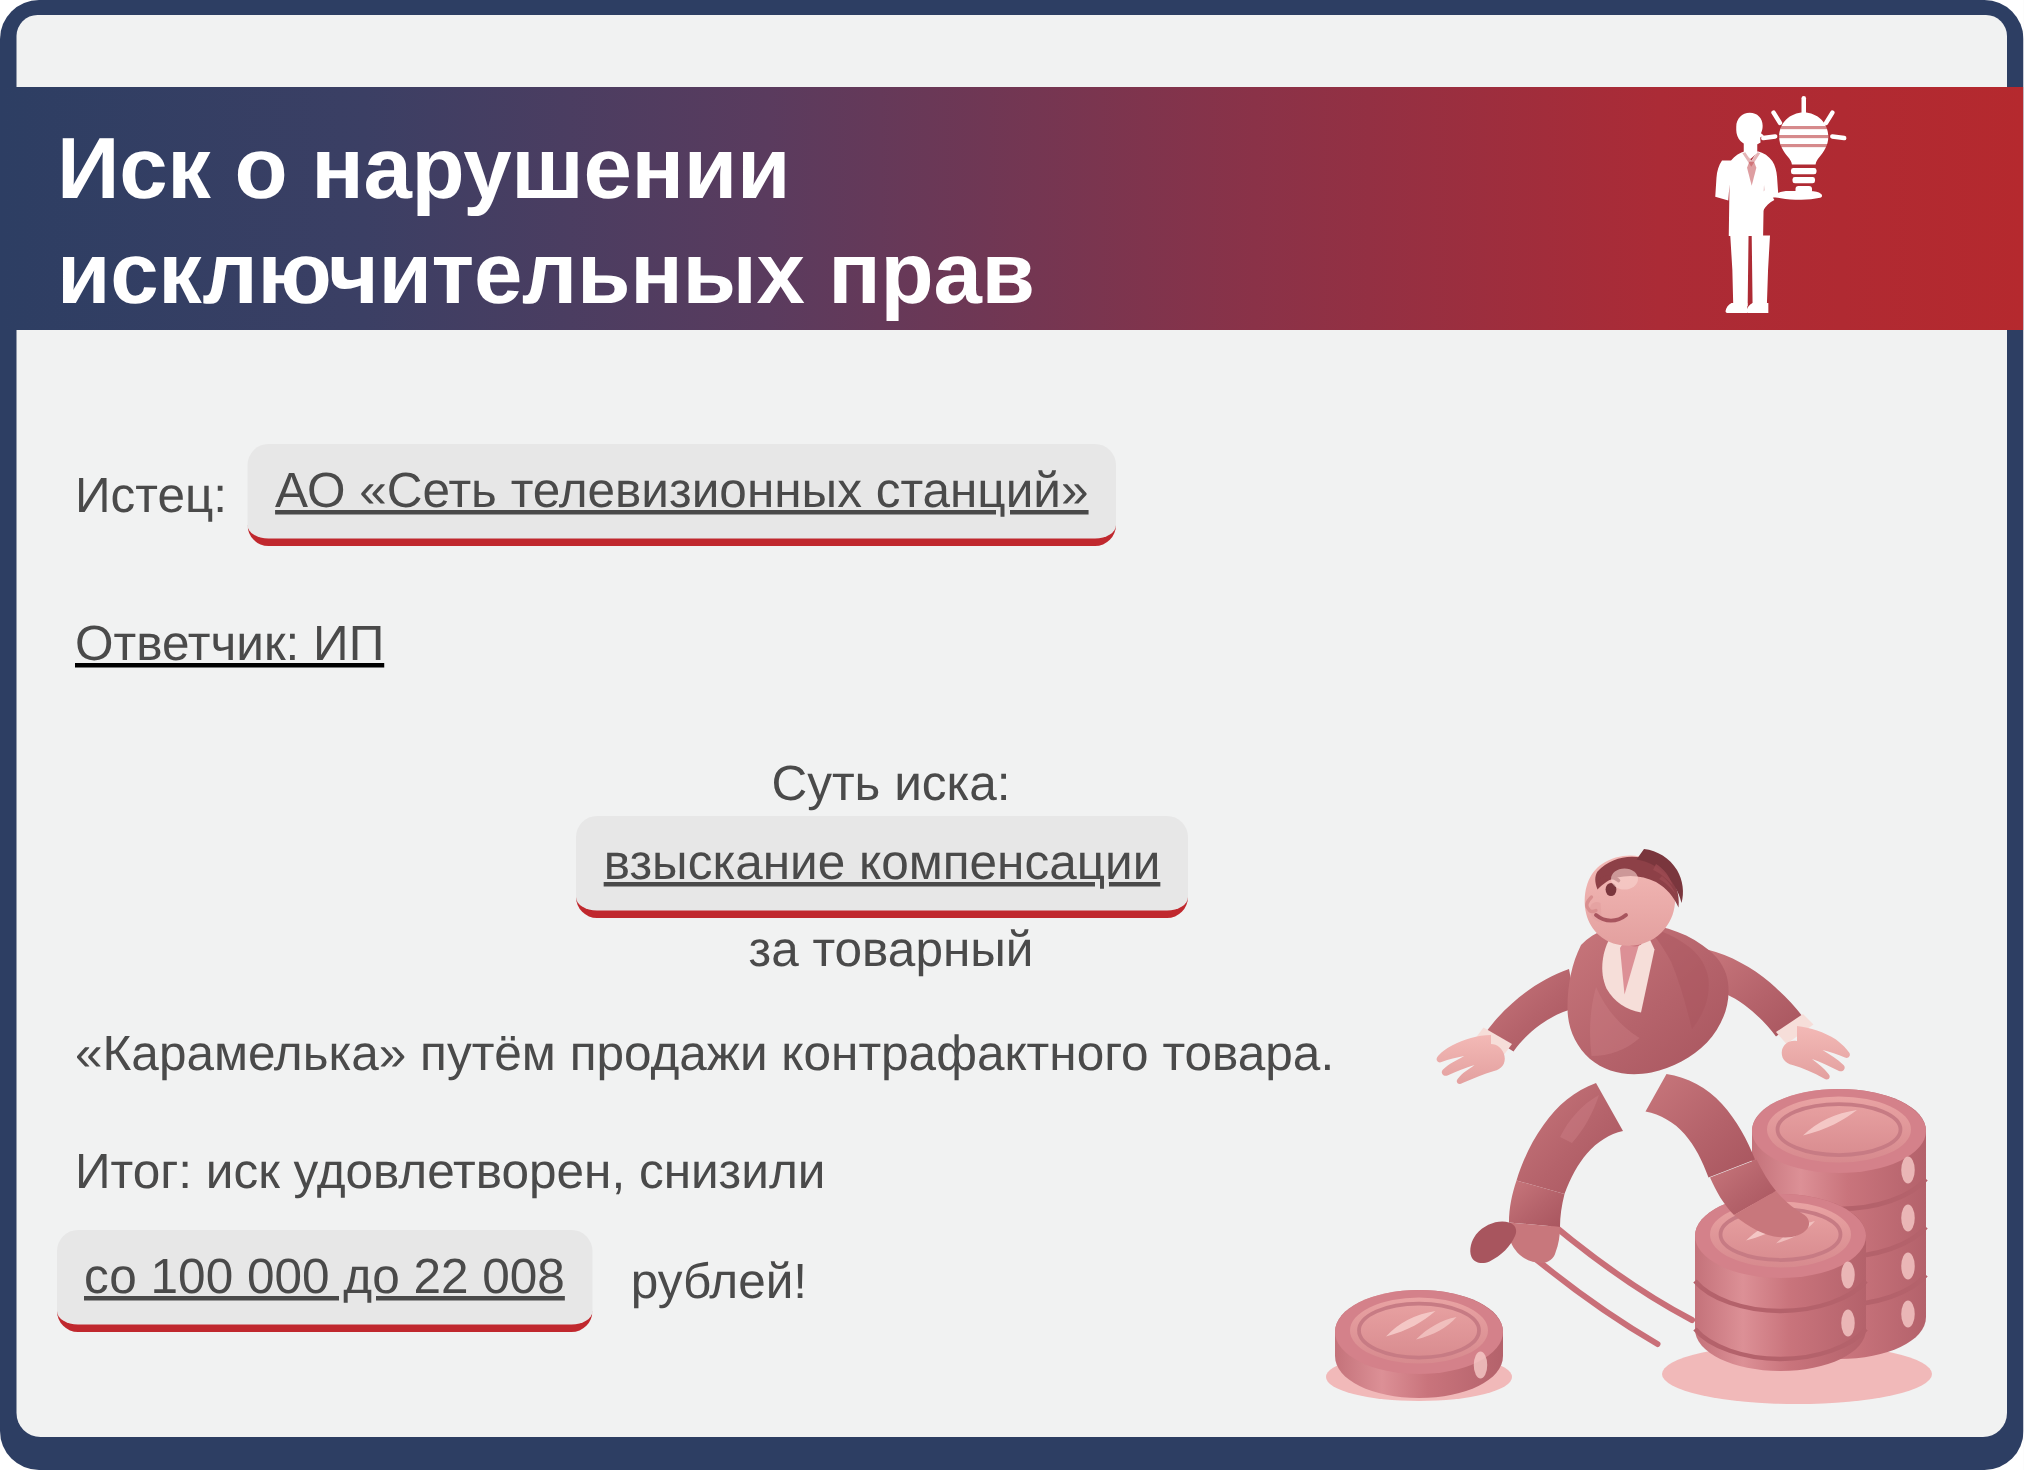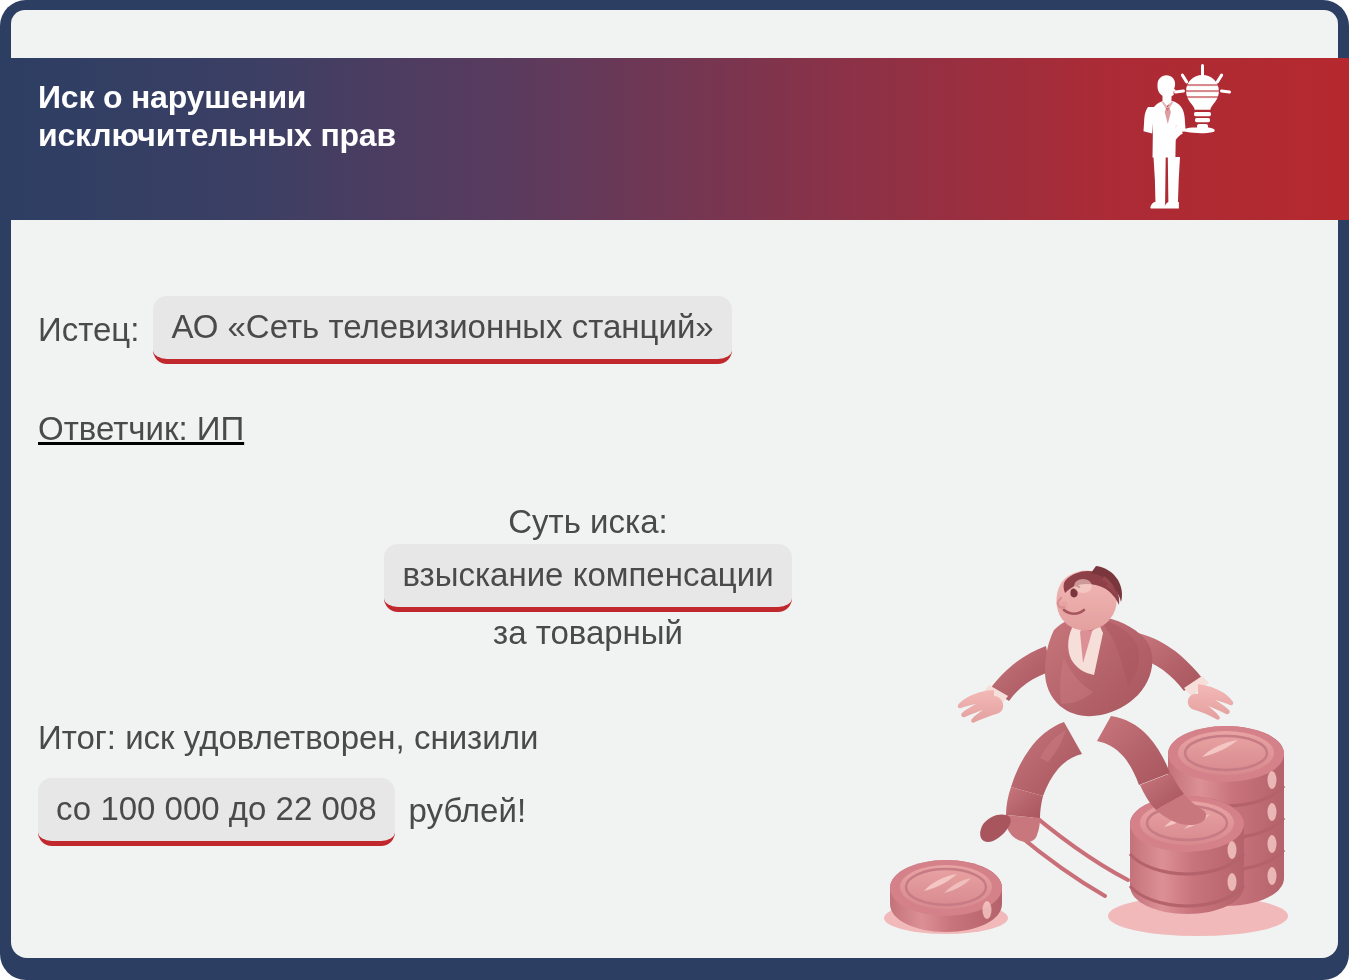--- a/index.html
+++ b/index.html
@@ -51,21 +51,21 @@
         #8a3248 62%,
         #ab2b36 82%,
         #b5292e 100%);
   }
   .header-title {
     position: absolute;
     left: 38px;
     top: 20px;
     width: 900px;
     color: #ffffff;
-    font-size: 32px;
+    font-size: 58px;
     font-weight: bold;
     line-height: 1.20;
     letter-spacing: -0.2px;
     white-space: pre-line;
   }
 
   
   .idea-icon {
     position: absolute;
     right: 108px;
@@ -91,20 +91,21 @@
     left: 27px;
     top: 0;
     width: 1100px;
     z-index: 3;
   }
 
   .line {
     color: #4a4a4a;
     font-size: 33px;
     line-height: 1.30;
+    margin-left: 12px;
   }
 
   .row {
     display: flex;
     align-items: center;
     flex-wrap: wrap;
   }
 
   .lbl { color: #4a4a4a; }
 
@@ -113,20 +114,21 @@
     display: inline-block;
     background: #e7e7e7;
     color: #4a4a4a;
     font-size: 33px;
     line-height: 1;
     padding: 14px 18px 16px 18px;
     border-radius: 14px;
     border-bottom: 5px solid #c0282e;
     box-sizing: border-box;
     white-space: nowrap;
+    text-decoration: underline;
   }
 
   .m-plaintiff     { margin: 0; padding-top: 76px; }
   .m-defendant     { margin: 0; padding-top: 44px; text-decoration: underline; }
   .m-claim         { margin: 0; padding-top: 50px; flex-direction: column; }
   .m-claim-cont    { margin: 0; padding-top: 26px; }
   .m-evidence      { margin: 0; padding-top: 36px; }
   .m-result        { margin: 0; padding-top: 36px; }
   .m-amount        { margin: 0; padding-top: 18px; }
 
@@ -335,20 +337,21 @@
         <span class="line">Ответчик: ИП</span>
       </div>
 
       <div class="row m-claim">
         <span class="line lbl">Суть иска:</span>
         <span class="chip gap-l gap-r">взыскание компенсации</span>
         <span class="line">за товарный</span>
       </div>
 
       <div class="m-claim-cont">
+        <div class="line">«Карамелька» путём продажи контрафактного товара.</div>
       </div>
 
 
       <div class="m-result">
         <div class="line">Итог: иск удовлетворен, снизили</div>
       </div>
 
       <div class="row m-amount">
         <span class="chip gap-r">со 100 000 до 22 008</span>
         <span class="line">рублей!</span>

